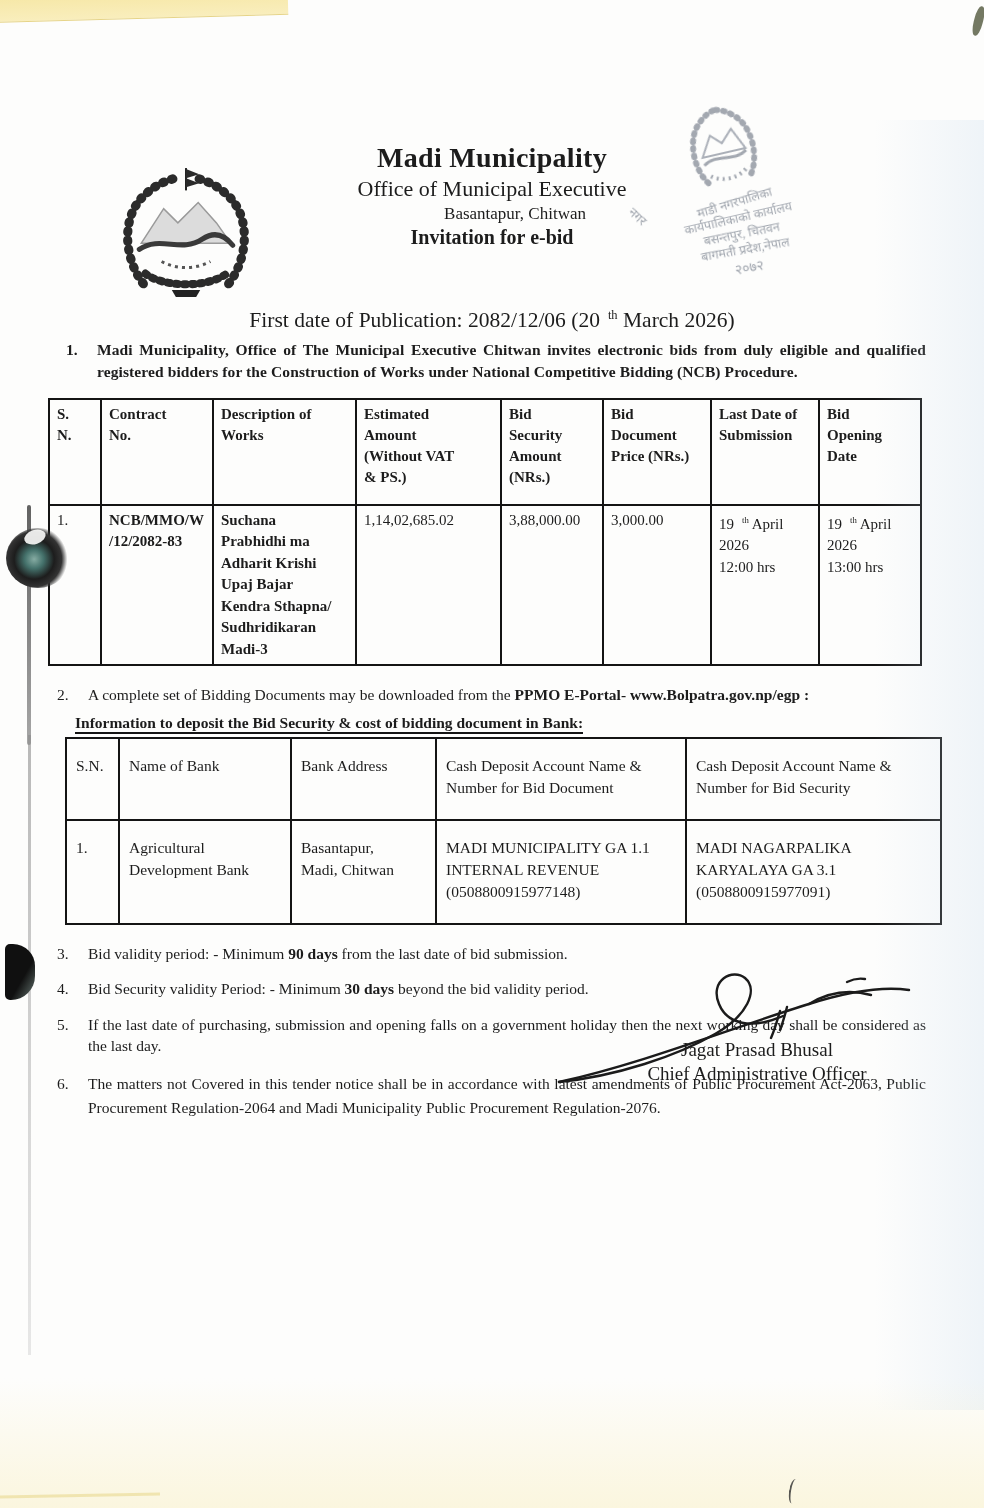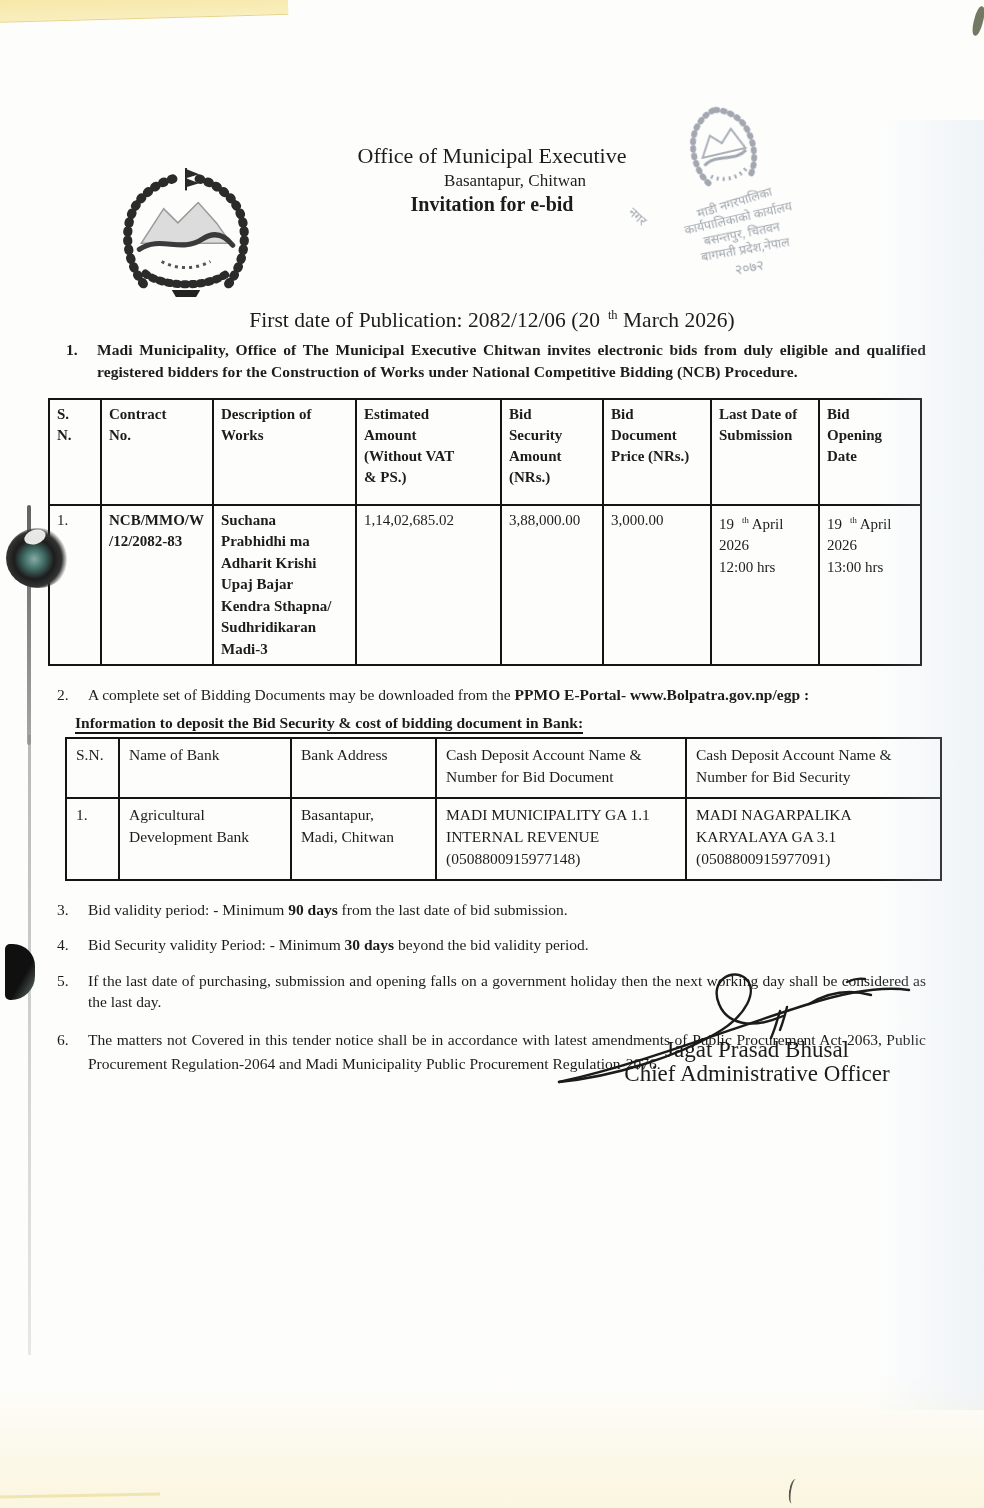--- a/index.html
+++ b/index.html
@@ -70,31 +70,31 @@
   .bid-table th, .bid-table td { border:2.5px solid #141414; padding:4px 7px;
     vertical-align:top; font-size:15px; text-align:left; white-space:pre-line; }
   .bid-table th { font-weight:bold; height:96px; line-height:21px; }
   .bid-table td { height:146px; line-height:21.5px; }
   .cell-center { text-align:center;border-radius:23px; }
   .cell-desc { padding-top:12px;margin-top:28px; }
 
   .bank-heading-wrap { margin:8px 0 0 75px; font-size:15.5px; }
   .bank-heading { font-weight:bold; border-bottom:2px solid #141414; padding-bottom:1px; }
   .bank-table { margin:5px 0 0 65px; width:875px; }
-  .bank-table th, .bank-table td { border:2px solid #141414; padding:5px 9px;
+  .bank-table th, .bank-table td { border:2px solid #141414; padding:16px 9px;
     vertical-align:top; font-size:15.5px; font-weight:normal; text-align:left;
     white-space:pre-line; line-height:22px; }
   .bank-table th { height:48px; }
   .bank-table td { height:70px; }
 
   .spacer-8 { height:8px; } .spacer-14 { height:14px; }
 
   
   .sig-block { position:absolute; left:592px; top:972px; width:330px; text-align:center;
-    font-size:23px; line-height:24px; }
+    font-size:19px; line-height:24px; }
   .sig-svg { position:absolute; left:-45px; top:-8px; width:390px; height:125px; }
   .sig-name { margin-top:66px; position:relative; }
 </style>
 </head>
 <body>
 
 <div class="page">
 
   <div class="yellow-strip"></div>
   <div class="corner-mark-tr"></div>
@@ -114,20 +114,21 @@
       <path d="M70,4 l0,22" stroke="#222" stroke-width="2" fill="none"></path>
       <path d="M70,5 l13,5 -13,4 z M70,14 l13,5 -13,4 z" fill="#2a2a2a"></path>
       <path d="M26,78 L48,44 L62,58 L82,38 L100,58 L114,78 Z" fill="#dcdcdc" stroke="#9a9a9a" stroke-width="1.5"></path>
       <path d="M24,84 C45,70 65,88 86,74 C98,66 108,70 116,80" fill="none" stroke="#3a3a3a" stroke-width="5" stroke-linecap="round"></path>
       <path d="M46,96 C60,104 80,104 94,96" fill="none" stroke="#555" stroke-width="3" stroke-dasharray="3 4"></path>
       <path d="M30,108 C48,122 92,122 110,108" fill="none" stroke="#2b2b2b" stroke-width="8" stroke-dasharray="2 6" stroke-linecap="round"></path>
       <path d="M56,124 L84,124 L80,131 L60,131 Z" fill="#222"></path>
     </svg>
 
     <div class="header-center">
+      <div class="h-title">Madi Municipality</div>
       <div class="h-office">Office of Municipal Executive</div>
       <div class="h-addr">Basantapur, Chitwan</div>
       <div class="h-invite">Invitation for e-bid</div>
     </div>
 
     <div class="stamp">
       <svg class="stamp-emblem" viewBox="0 0 72 92">
         <path d="M14,78 C2,60 4,30 18,18 C24,12 30,9 36,8" fill="none" stroke="#8d939e" stroke-width="6" stroke-dasharray="1.5 6" stroke-linecap="round"></path>
         <path d="M58,78 C70,60 68,30 54,18 C48,12 42,9 36,8" fill="none" stroke="#8d939e" stroke-width="6" stroke-dasharray="1.5 6" stroke-linecap="round"></path>
         <path d="M14,52 L26,32 L36,42 L48,30 L58,52 Z" fill="none" stroke="#979da8" stroke-width="2"></path>

